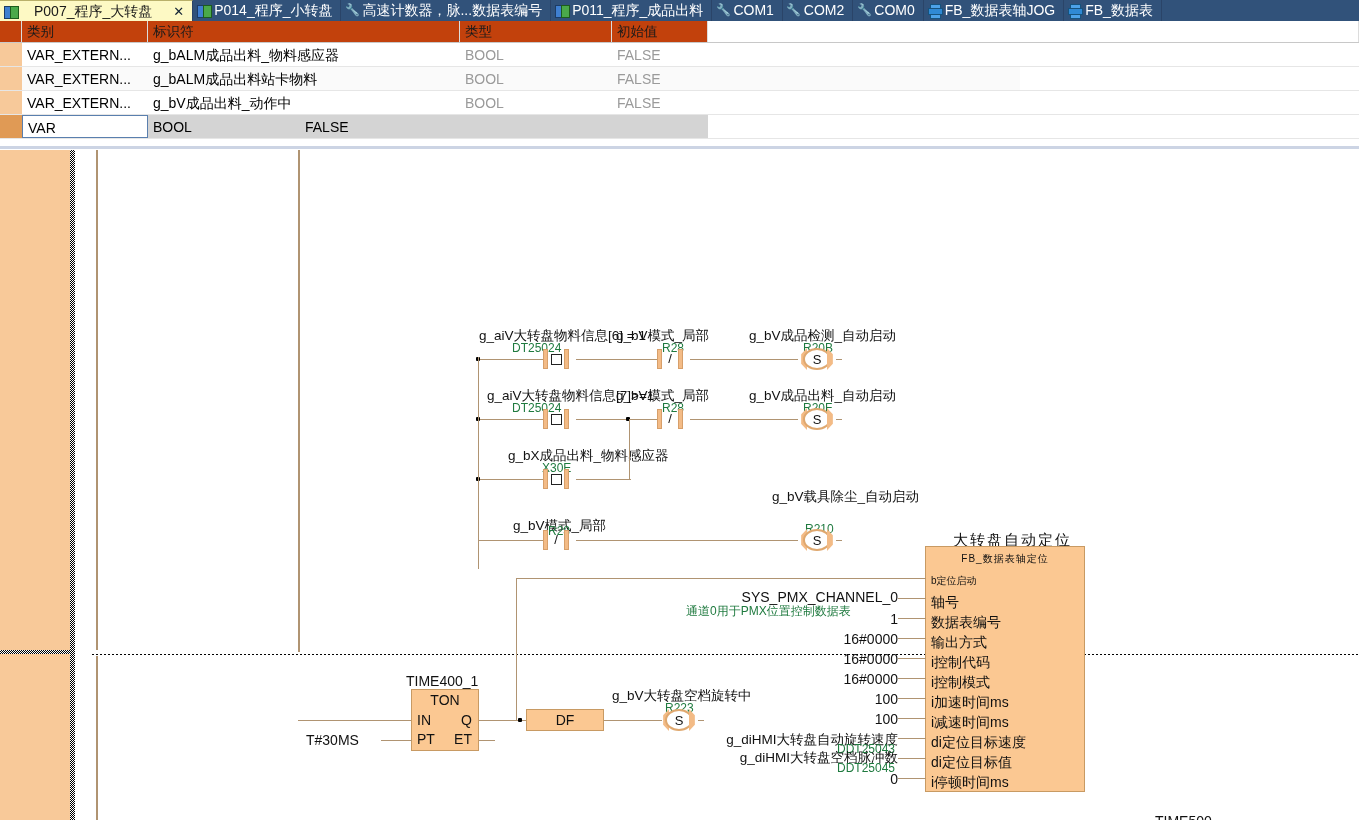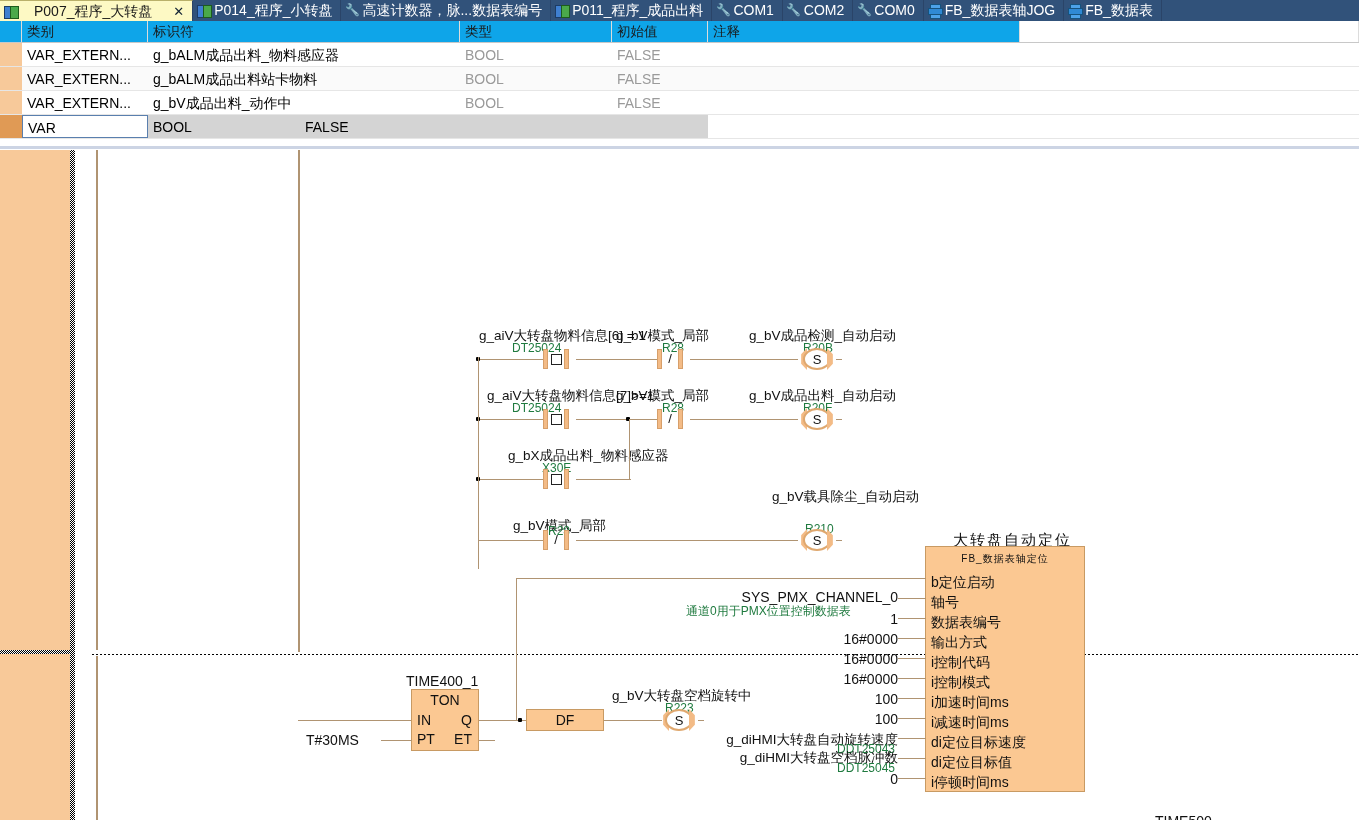--- a/index.html
+++ b/index.html
@@ -57,21 +57,21 @@
   }
 
   
   #vartable {
     position: absolute; left: 0; top: 21px; width: 1359px; height: 125px;
     background: #ffffff;
   }
   .vt-row { display: flex; height: 24px; align-items: stretch; }
   .vt-head {
     height: 22px;
-    background: #0ea5e9;
+    background: #c2410c;
     border-bottom: 1px solid #c8c8c8;
     color: #1a1a1a;
   }
   .vt-head .vt-cell {
     border-right: 1px solid #dcdcdc;
     font-size: 13.5px; line-height: 22px;
   }
   .vt-cell {
     font-size: 14px; line-height: 24px;
     padding: 0 5px;
@@ -227,21 +227,20 @@
   </div>
 </div>
 
 <div id="vartable">
   <div class="vt-row vt-head">
     <div class="vt-cell c-gut"></div>
     <div class="vt-cell c-cat">类别</div>
     <div class="vt-cell c-id">标识符</div>
     <div class="vt-cell c-type">类型</div>
     <div class="vt-cell c-init">初始值</div>
-    <div class="vt-cell c-note">注释</div>
     <div class="vt-cell c-tail vt-tailpane"></div>
   </div>
 
   <div class="vt-body">
     <div class="vt-row">
       <div class="vt-cell c-gut"></div>
       <div class="vt-cell c-cat">VAR_EXTERN...</div>
       <div class="vt-cell c-id">g_bALM成品出料_物料感应器</div>
       <div class="vt-cell c-type dim">BOOL</div>
       <div class="vt-cell c-init dim">FALSE</div>
@@ -405,21 +404,21 @@
   <div class="coil" style="left:660px; top:563px;">
     <span class="lp"></span>
     <span class="ring">S</span>
     <span class="rp"></span>
   </div>
   <div class="wire-h" style="left:698px; top:574px; width:6px;"></div>
 
   <div class="fbname" style="left:953px; top:385px;">大转盘自动定位</div>
   <div class="fb" style="left:925px; top:400px; width:160px; height:246px;">
     <div class="fbtitle" style="font-size:10px; letter-spacing:1px; line-height:24px;">FB_数据表轴定位</div>
-    <span class="pl" style="top:27px;  font-size:14px;">b定位启动</span>
+    <span class="pl" style="top:27px;  font-size:10px;">b定位启动</span>
     <span class="pl" style="top:47px;  font-size:14px;">轴号</span>
     <span class="pl" style="top:67px;  font-size:14px;">数据表编号</span>
     <span class="pl" style="top:87px;  font-size:14px;">输出方式</span>
     <span class="pl" style="top:107px; font-size:14px;">i控制代码</span>
     <span class="pl" style="top:127px; font-size:14px;">i控制模式</span>
     <span class="pl" style="top:147px; font-size:14px;">i加速时间ms</span>
     <span class="pl" style="top:167px; font-size:14px;">i减速时间ms</span>
     <span class="pl" style="top:187px; font-size:14px;">di定位目标速度</span>
     <span class="pl" style="top:207px; font-size:14px;">di定位目标值</span>
     <span class="pl" style="top:227px; font-size:14px;">i停顿时间ms</span>

